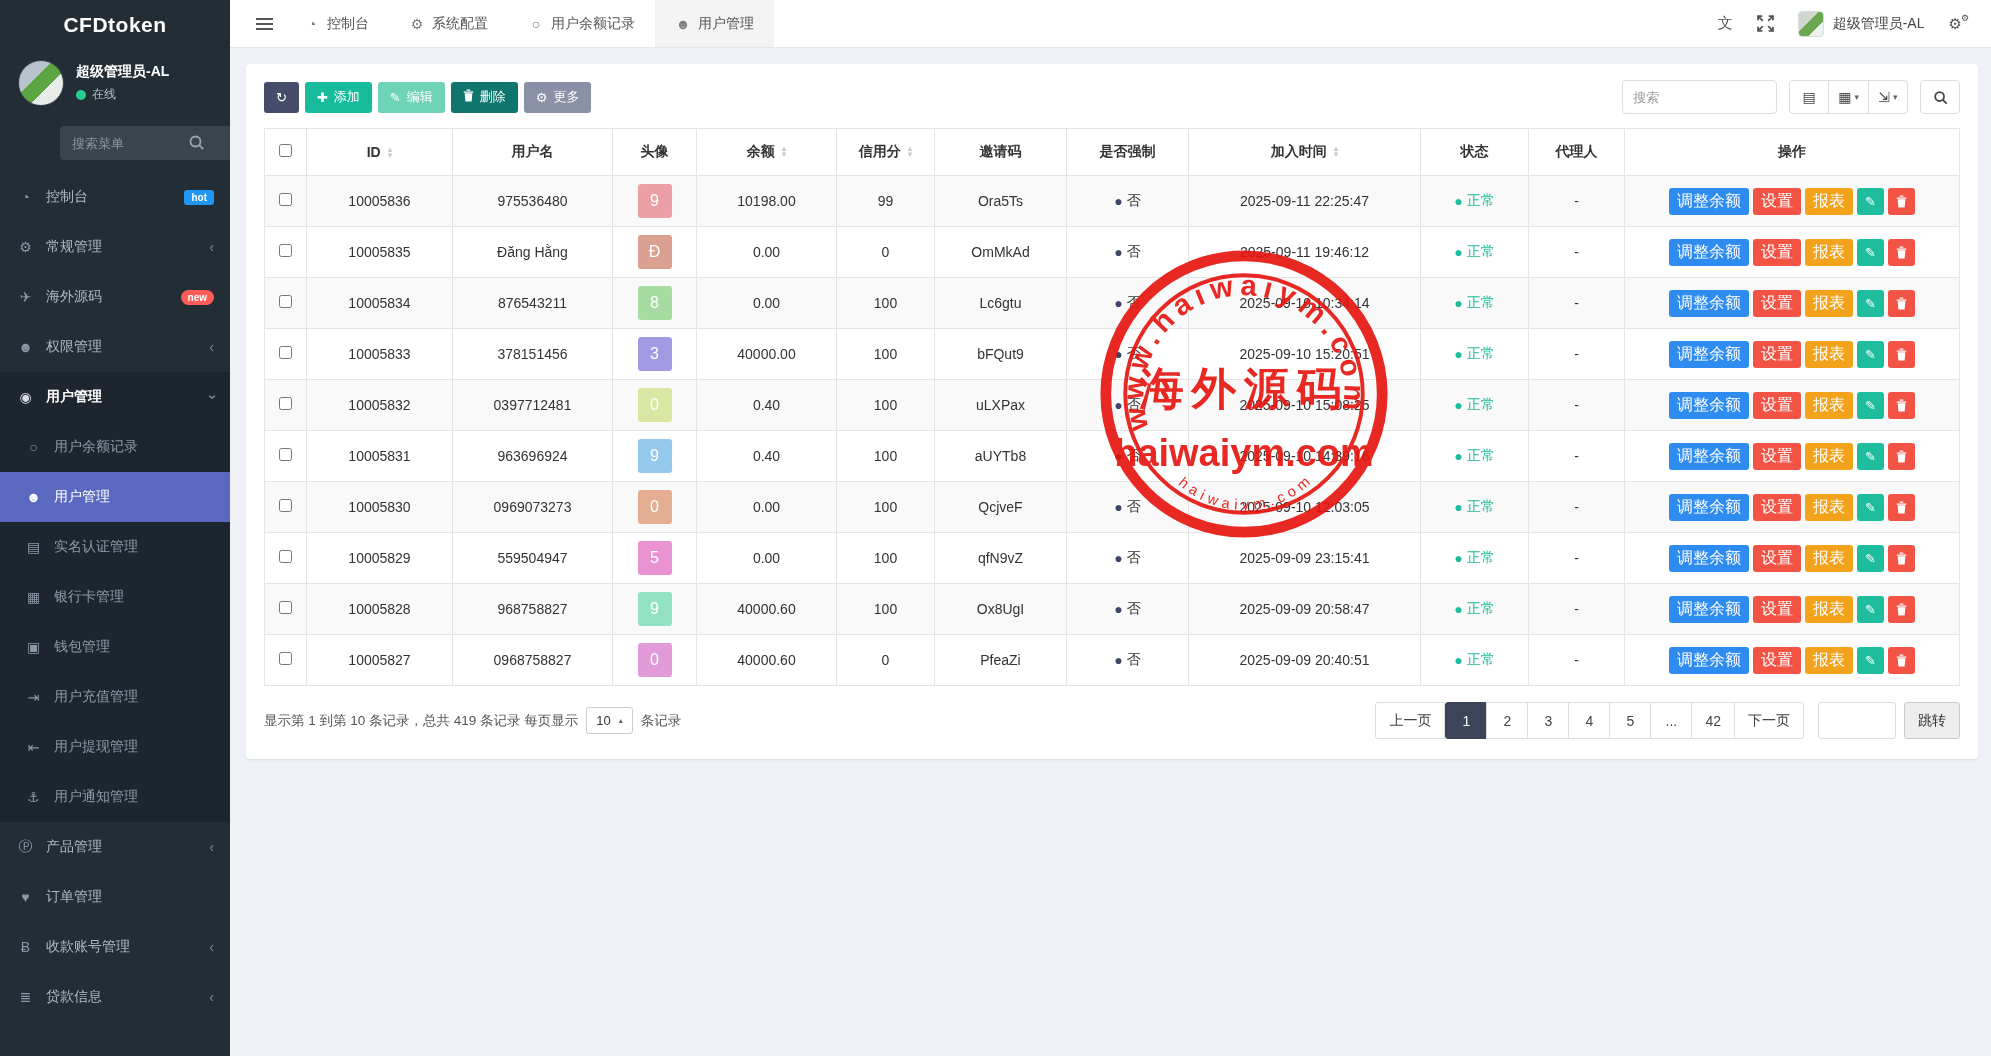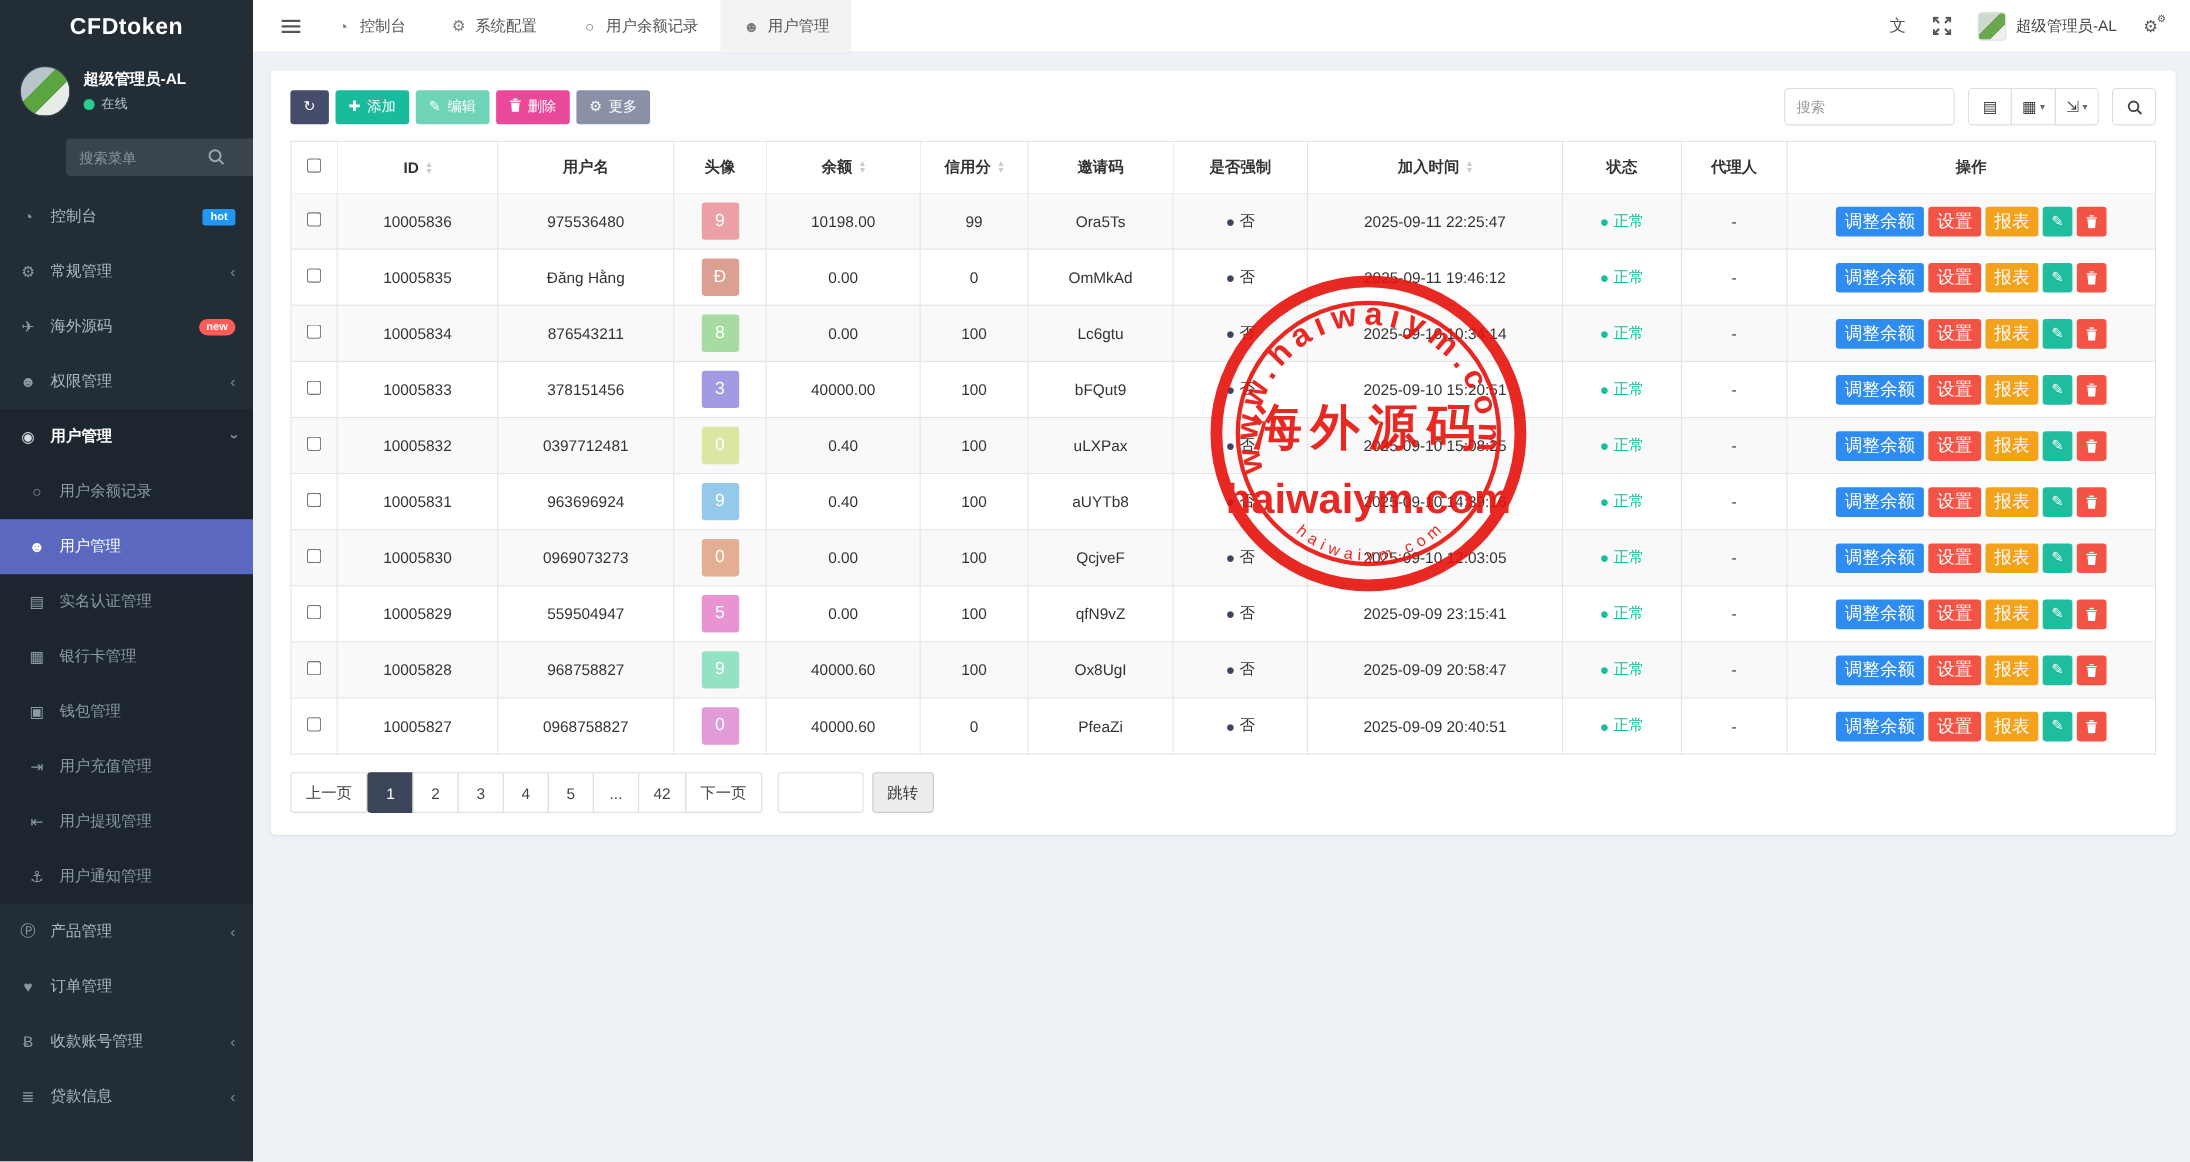--- a/index.html
+++ b/index.html
@@ -250,21 +250,21 @@
               <span class="bic">↻</span>
             </button>
             <button class="btn" style="background: rgb(24, 188, 156);">
               <span class="bic">✚</span>
               <span>添加</span>
             </button>
             <button class="btn" style="background: rgb(111, 211, 184);">
               <span class="bic">✎</span>
               <span>编辑</span>
             </button>
-            <button class="btn" style="background: #ec4899;">
+            <button class="btn" style="background: #0f766e;">
               <span class="bic"><svg width="11" height="13" viewBox="0 0 12 14">
                   <path fill="#fff" d="M4 0.5h4v1.4H4zM0.8 2.6h10.4v1.3H0.8zM1.8 4.6h8.4L9.4 13.6H2.6z"></path>
                 </svg></span>
               <span>删除</span>
             </button>
             <button class="btn" style="background: rgb(138, 144, 166);">
               <span class="bic">⚙</span>
               <span>更多</span>
             </button>
           </span>
@@ -627,20 +627,28 @@
                       <path fill="#fff" d="M4 0.5h4v1.4H4zM0.8 2.6h10.4v1.3H0.8zM1.8 4.6h8.4L9.4 13.6H2.6z"></path>
                     </svg>
                   </button>
                 </div>
               </td>
             </tr>
           </tbody>
       </table>
 
       <div class="table-footer">
+        <div class="info">
+          <span>显示第 1 到第 10 条记录，总共 419 条记录 每页显示</span>
+          <span class="page-size">
+              <span>10</span>
+              <span class="caret">▴</span>
+            </span>
+          <span>条记录</span>
+        </div>
         <div class="pagination">
           <button class="pg">上一页</button>
           <span style="display:flex;">
               <button class="pg active">1</button>
               <button class="pg">2</button>
               <button class="pg">3</button>
               <button class="pg">4</button>
               <button class="pg">5</button>
               <button class="pg">...</button>
               <button class="pg">42</button>

